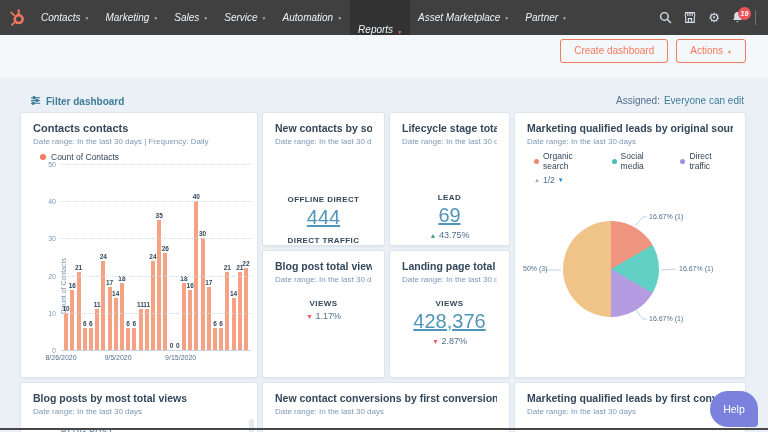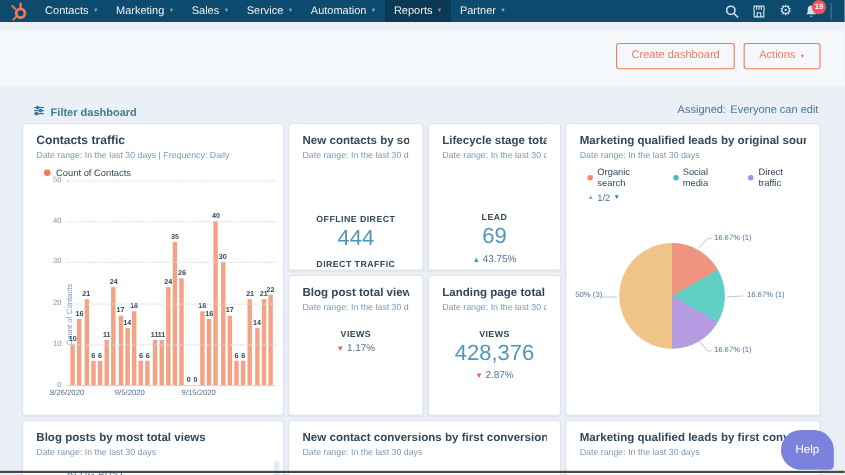--- a/index.html
+++ b/index.html
@@ -2,27 +2,27 @@
 <html><head>
 <meta charset="utf-8">
 <style>
   * { box-sizing: border-box; }
   html,body { margin:0; padding:0; }
   body {
     width:768px; height:432px; overflow:hidden; position:relative;
     font-family:"Liberation Sans", sans-serif; background:#eaf0f6;
   }
   
-  .topnav { position:absolute; top:0; left:0; right:0; height:20px; background:#0c4a6e;
-            display:flex; align-items:stretch; z-index:40; }
+  .topnav { position:absolute; top:0; left:0; right:0; height:35px; background:#404040;
+            display:flex; align-items:stretch; z-index:40;font-style:italic; }
   .logo { display:flex; align-items:center; padding:0 6px 0 8px; }
   #nav-items { display:flex; align-items:stretch; }
   .nav-item { display:flex; align-items:center; padding:0 8px; color:#eef3f8; font-size:10px; cursor:pointer; white-space:nowrap; }
   .nav-item .caret { font-size:5px; color:rgba(255,255,255,.55); margin-left:4px; }
-  .nav-item.active { background:rgba(0,0,0,.22); }
+  .nav-item.active { background:rgba(0,0,0,.22);align-items:flex-end; }
   .nav-item.active .caret { color:#f2795c; }
   .nav-right { margin-left:auto; display:flex; align-items:center; gap:11px; padding-right:12px; }
   .nav-icon { display:flex; align-items:center; position:relative; cursor:pointer; }
   .gear-glyph { font-family:"DejaVu Sans", sans-serif; font-size:13px; color:#d5e0ec; line-height:1; }
   .notif-badge { position:absolute; top:-4px; right:-7px; min-width:13px; height:13px; border-radius:50%;
                  background:#f2545b; color:#fff; font-size:7px; font-weight:bold; line-height:13px; text-align:center; }
   .nav-divider { width:1px; height:15px; background:rgba(255,255,255,.28); }
   
   .header { position:absolute; top:28px; left:0; right:0; height:50px; background:#f5f8fa; }
   .page-title-wrap { position:absolute; left:30px; top:13px; display:flex; align-items:center; cursor:pointer; }
@@ -39,21 +39,21 @@
   .assigned-row { position:absolute; right:24px; top:95px; font-size:10px; color:#516f90; }
   .assigned-row a { color:#3e7d98; text-decoration:none; cursor:pointer; margin-left:4px; }
   
   .card { position:absolute; background:#fff; border:1px solid #dfe5ee; border-radius:3px;
           padding:9px 12px; overflow:hidden; box-shadow:0 1px 2px rgba(0,0,0,.05); }
   .card-title { font-size:11px; font-weight:bold; color:#33475b; white-space:nowrap; overflow:hidden; }
   .card-title.sm { font-size:10.5px; }
   .card-meta { font-size:8px; color:#7c98b6; margin-top:3px; white-space:nowrap; overflow:hidden; }
   .metric { position:absolute; left:0; right:0; text-align:center; }
   .metric-label { font-size:8px; font-weight:bold; letter-spacing:.4px; color:#33475b; }
-  .metric-value { font-size:20px; color:#4f96ba; margin-top:2px; }
+  .metric-value { font-size:20px; color:#4f96ba; margin-top:2px;text-decoration:underline; }
   .metric-delta { font-size:9px; color:#516f90; margin-top:3px; }
   .arrow-up { color:#42a28c; font-size:7px; }
   .arrow-down { color:#ee5d64; font-size:7px; }
   
   .legend-row { margin-top:6px; margin-left:7px; display:flex; align-items:center; gap:5px;
                 font-size:8.5px; color:#33475b; }
   .dot { width:6px; height:6px; border-radius:50%; flex:0 0 auto; }
   #bar-plot { position:absolute; left:40px; top:51px; width:190px; height:186px; }
   .gridline { position:absolute; left:0; right:0; border-top:1px dotted #d3dce7; }
   .gridline.zero { border-top:1px solid #cbd6e2; }
@@ -124,20 +124,24 @@
       <div class="nav-item">
         <span>Service</span>
         <span class="caret">▼</span>
       </div>
       <div class="nav-item">
         <span>Automation</span>
         <span class="caret">▼</span>
       </div>
       <div class="nav-item active">
         <span>Reports</span>
+        <span class="caret">▼</span>
+      </div>
+      <div class="nav-item">
+        <span>Asset Marketplace</span>
         <span class="caret">▼</span>
       </div>
       <div class="nav-item">
         <span>Partner</span>
         <span class="caret">▼</span>
       </div>
     </div>
   <div class="nav-right">
     <span class="nav-icon">
       <svg width="13" height="13" viewBox="0 0 24 24" fill="none" stroke="#d5e0ec" stroke-width="2.6">
@@ -186,21 +190,21 @@
         <circle cx="7" cy="18" r="2.5"></circle>
     </svg>
   </span>
   <span>Filter dashboard</span>
 </div>
 <div class="assigned-row">
   <span>Assigned:</span><a>Everyone can edit</a>
 </div>
 
 <div class="card" style="left:20px; top:112px; width:238px; height:266px;">
-  <div class="card-title">Contacts traffic</div>
+  <div class="card-title">Contacts contacts</div>
   <div class="card-meta">Date range: In the last 30 days  |  Frequency: Daily</div>
   <div class="legend-row">
     <span class="dot" style="background:#f2795c;"></span>
     <span>Count of Contacts</span>
   </div>
   <div id="bar-plot">
     <span class="y-axis-title">Count of Contacts</span>
     <span class="x-axis-title">Create date</span>
     <span class="xtick" style="left:0%;">8/26/2020</span>
     <span class="xtick" style="left:30%;">9/5/2020</span>

